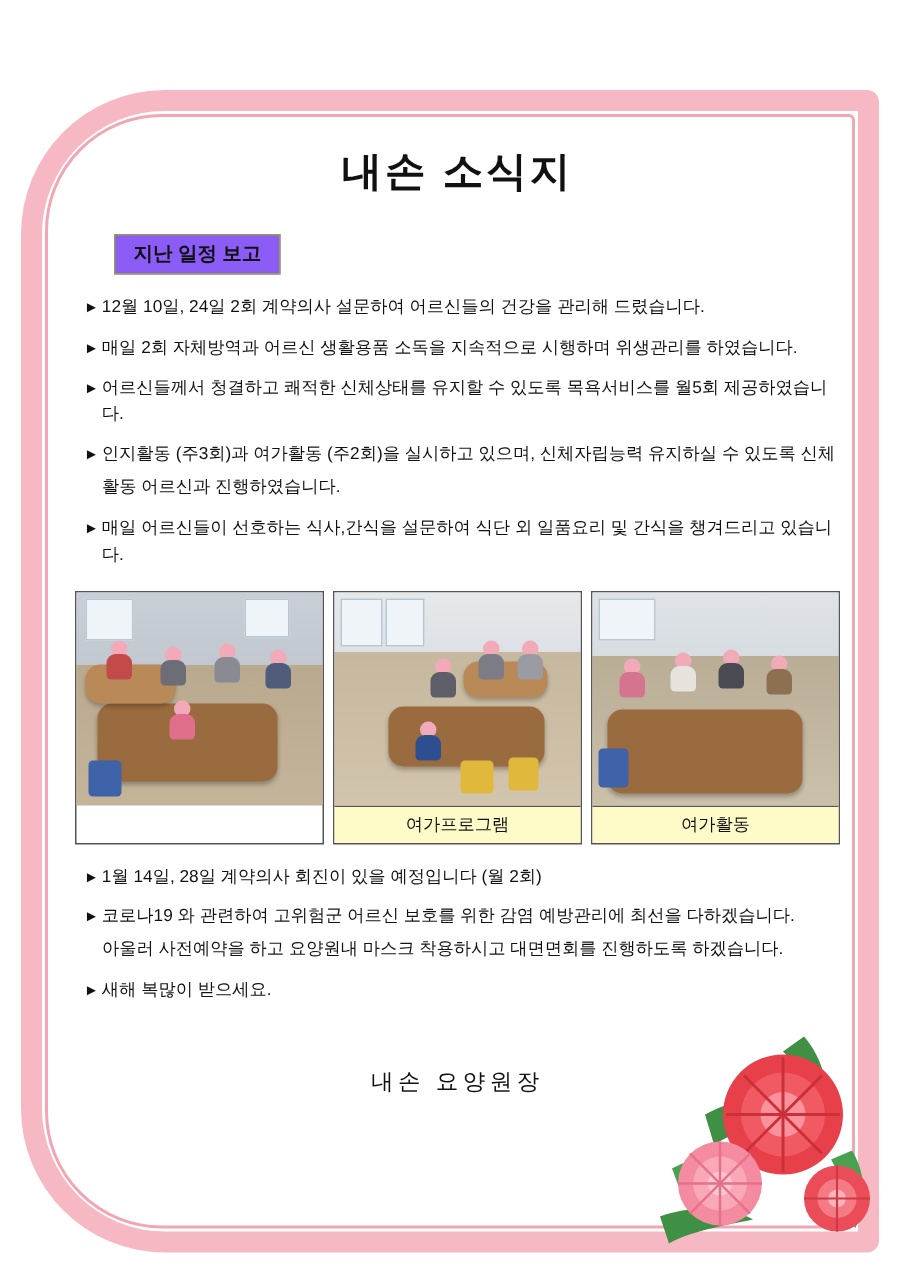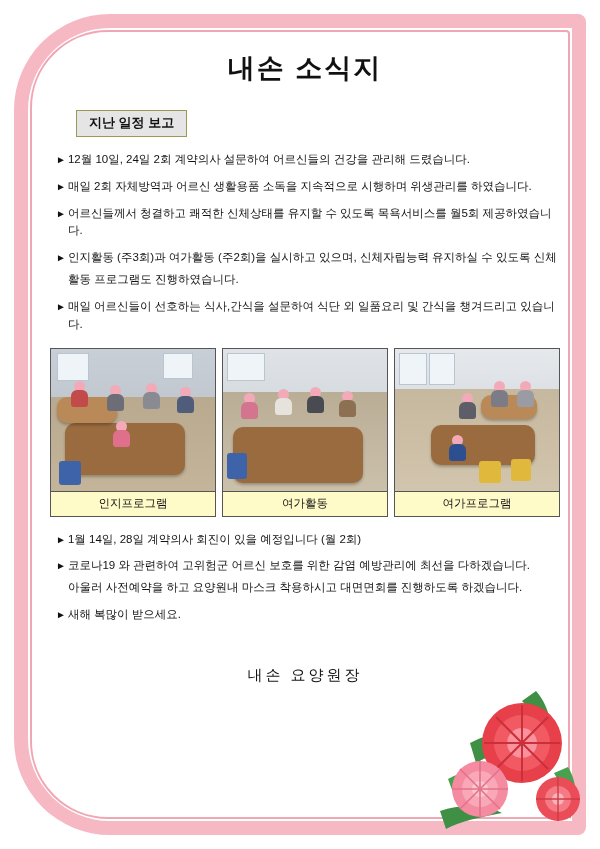--- a/index.html
+++ b/index.html
@@ -14,20 +14,21 @@
     font-family: "Liberation Sans", sans-serif;
     overflow: hidden;
   }
 
   
   .page {
     position: absolute;
     inset: 0;
     background: #ffffff;
     overflow: hidden;
+    margin-top: 46px;
   }
   .frame-outer {
     position: absolute;
     left: 14px; top: 14px; right: 14px; bottom: 14px;
     border: 14px solid #f6b9c4;
     border-radius: 96px 8px 8px 96px;
     box-sizing: border-box;
   }
   .frame-inner {
     position: absolute;
@@ -61,21 +62,21 @@
     text-align: center;
     margin-top: 22px;
     font-size: 14.5px;
     font-weight: bold;
     color: #111111;
     line-height: 1.85;
   }
 
   .section-head {
     display: inline-block;
-    background: #e5e5e5;
+    background: #8b5cf6;
     border: 1px solid #9a9a55;
     padding: 3px 12px 4px 12px;
     font-size: 13px;
     font-weight: bold;
     color: #111111;
     margin-left: 26px;
   }
   .section-head-wrap { margin-top: 24px; }
   .section-head-wrap.second { margin-top: 22px; }
 
@@ -205,21 +206,21 @@
         <span class="btext">매일 2회 자체방역과 어르신 생활용품 소독을 지속적으로 시행하며 위생관리를 하였습니다.</span>
       </div>
       <div class="bullet">
         <span class="mark">►</span>
         <span class="btext">어르신들께서 청결하고 쾌적한 신체상태를 유지할 수 있도록 목욕서비스를 월5회 제공하였습니다.</span>
       </div>
       <div class="bullet">
         <span class="mark">►</span>
         <span class="btext">인지활동 (주3회)과  여가활동 (주2회)을 실시하고 있으며, 신체자립능력 유지하실 수 있도록 신체</span>
       </div>
-      <div class="cont-line">활동 프로그램도 진행하였습니다.</div>
+      <div class="cont-line">활동 어르신과 진행하였습니다.</div>
       <div class="bullet">
         <span class="mark">►</span>
         <span class="btext">매일 어르신들이 선호하는 식사,간식을 설문하여 식단 외 일품요리 및 간식을 챙겨드리고 있습니다.</span>
       </div>
     </div>
 
     <div class="photos">
 
       <div class="photo-cell">
         <div class="photo-img room-a">
@@ -242,46 +243,20 @@
           <div class="person" style="left:126px;top:38px;">
               <div class="head"></div>
               <div class="body" style="background:#4f5d7a;"></div>
             </div>
           <div class="person" style="left:62px;top:72px;">
               <div class="head"></div>
               <div class="body" style="background:#e06f8c;"></div>
             </div>
           <div class="chairblue" style="left:8px;top:112px;width:22px;height:24px;"></div>
         </div>
-        <div class="caption">인지프로그램</div>
-      </div>
-
-      <div class="photo-cell">
-        <div class="photo-img room-b">
-          <div class="win" style="left:4px;top:4px;width:36px;height:26px;"></div>
-          <div class="tbl" style="left:10px;top:78px;width:130px;height:56px;"></div>
-          <div class="person" style="left:18px;top:44px;">
-              <div class="head"></div>
-              <div class="body" style="background:#d4748f;"></div>
-            </div>
-          <div class="person" style="left:52px;top:40px;">
-              <div class="head"></div>
-              <div class="body" style="background:#e6e2dc;"></div>
-            </div>
-          <div class="person" style="left:84px;top:38px;">
-              <div class="head"></div>
-              <div class="body" style="background:#4a4a52;"></div>
-            </div>
-          <div class="person" style="left:116px;top:42px;">
-              <div class="head"></div>
-              <div class="body" style="background:#8d6f52;"></div>
-            </div>
-          <div class="chairblue" style="left:4px;top:104px;width:20px;height:26px;"></div>
-        </div>
-        <div class="caption">여가활동</div>
       </div>
 
       <div class="photo-cell">
         <div class="photo-img room-c">
           <div class="win" style="left:4px;top:4px;width:26px;height:30px;"></div>
           <div class="win" style="left:34px;top:4px;width:24px;height:30px;"></div>
           <div class="tbl" style="left:36px;top:76px;width:104px;height:40px;"></div>
           <div class="tbl light" style="left:86px;top:46px;width:56px;height:24px;"></div>
           <div class="person" style="left:64px;top:44px;">
               <div class="head"></div>
@@ -296,20 +271,45 @@
               <div class="body" style="background:#9b9ba4;"></div>
             </div>
           <div class="person" style="left:54px;top:86px;">
               <div class="head"></div>
               <div class="body" style="background:#2e4f8f;"></div>
             </div>
           <div class="chairyel" style="left:84px;top:112px;width:22px;height:22px;"></div>
           <div class="chairyel" style="left:116px;top:110px;width:20px;height:22px;"></div>
         </div>
         <div class="caption">여가프로그램</div>
+      </div>
+
+      <div class="photo-cell">
+        <div class="photo-img room-b">
+          <div class="win" style="left:4px;top:4px;width:36px;height:26px;"></div>
+          <div class="tbl" style="left:10px;top:78px;width:130px;height:56px;"></div>
+          <div class="person" style="left:18px;top:44px;">
+              <div class="head"></div>
+              <div class="body" style="background:#d4748f;"></div>
+            </div>
+          <div class="person" style="left:52px;top:40px;">
+              <div class="head"></div>
+              <div class="body" style="background:#e6e2dc;"></div>
+            </div>
+          <div class="person" style="left:84px;top:38px;">
+              <div class="head"></div>
+              <div class="body" style="background:#4a4a52;"></div>
+            </div>
+          <div class="person" style="left:116px;top:42px;">
+              <div class="head"></div>
+              <div class="body" style="background:#8d6f52;"></div>
+            </div>
+          <div class="chairblue" style="left:4px;top:104px;width:20px;height:26px;"></div>
+        </div>
+        <div class="caption">여가활동</div>
       </div>
 
     </div>
 
 
     <div class="bullets">
       <div class="bullet">
         <span class="mark">►</span>
         <span class="btext">1월 14일, 28일 계약의사 회진이 있을 예정입니다 (월 2회)</span>
       </div>

